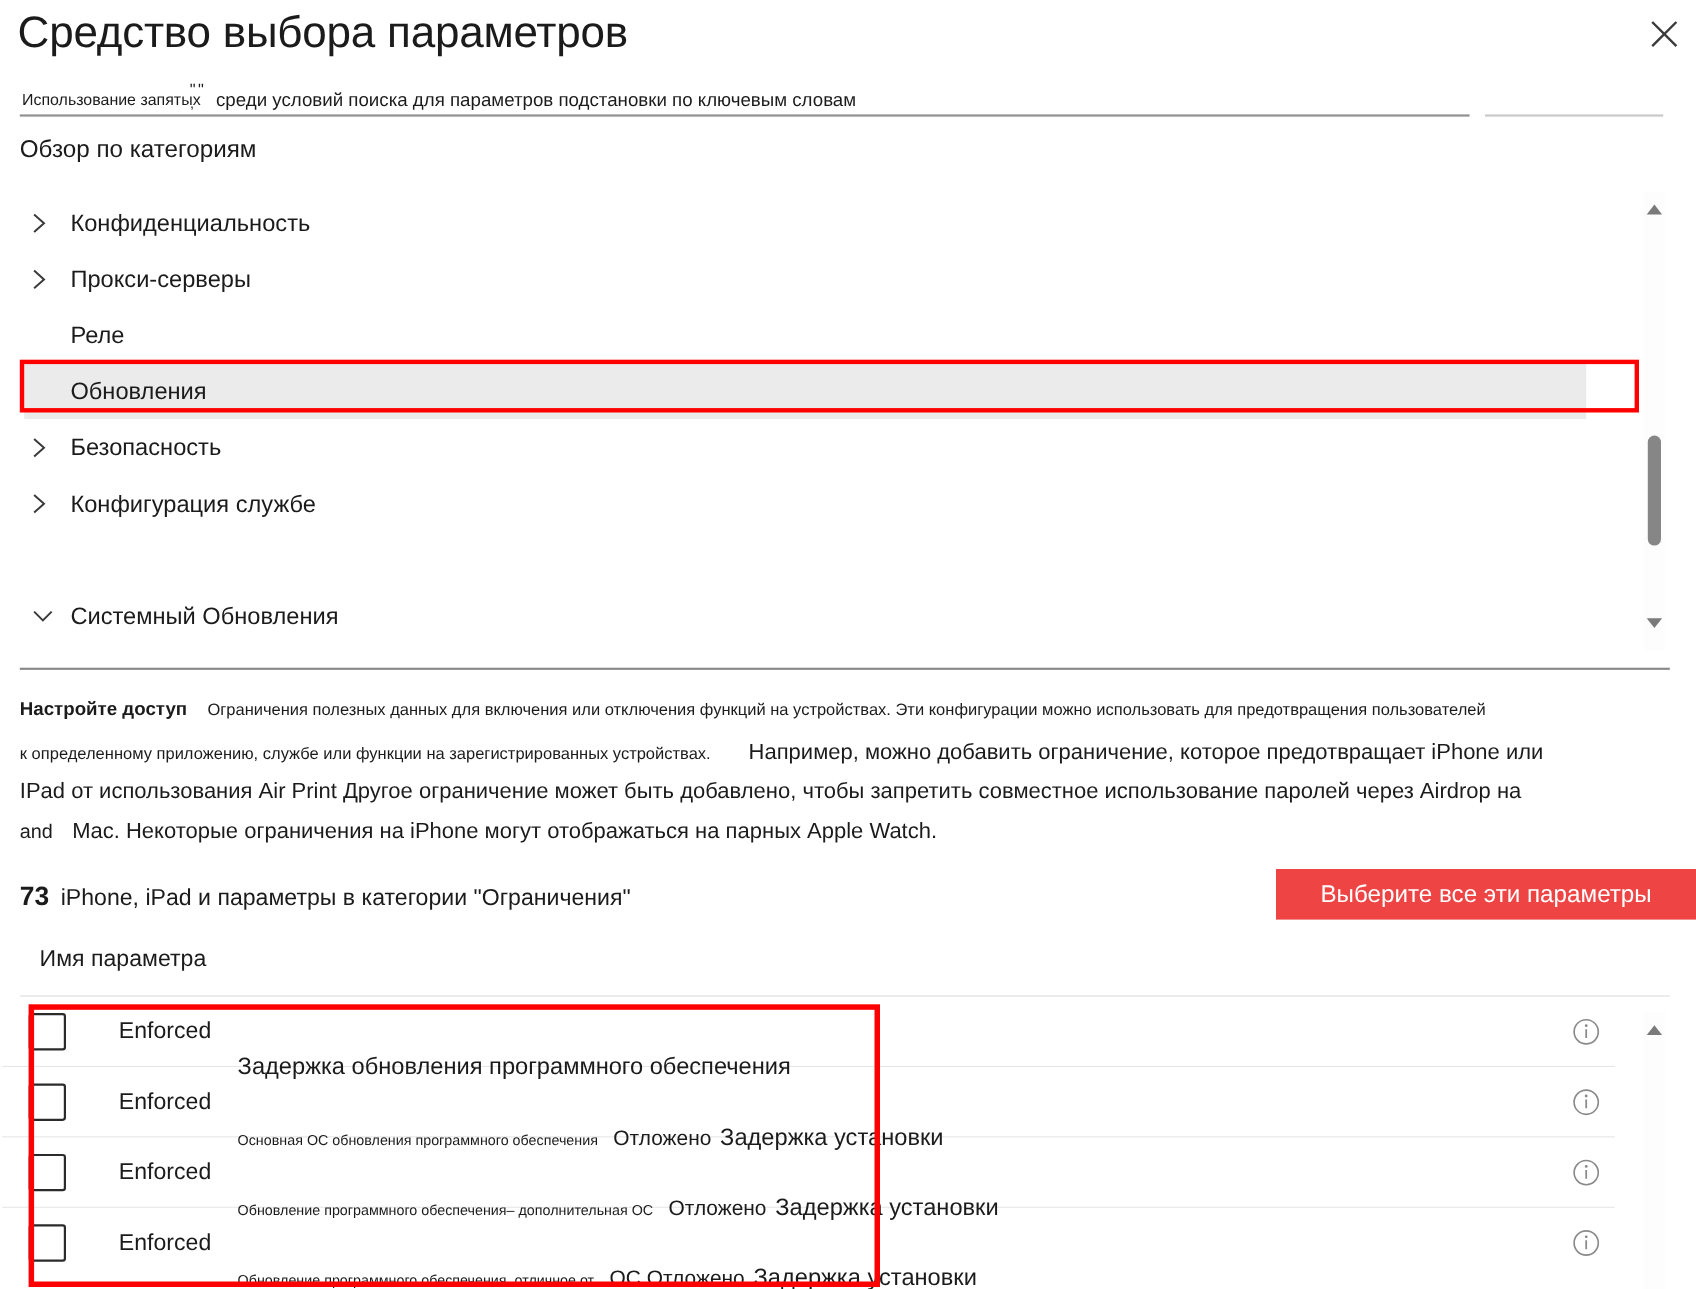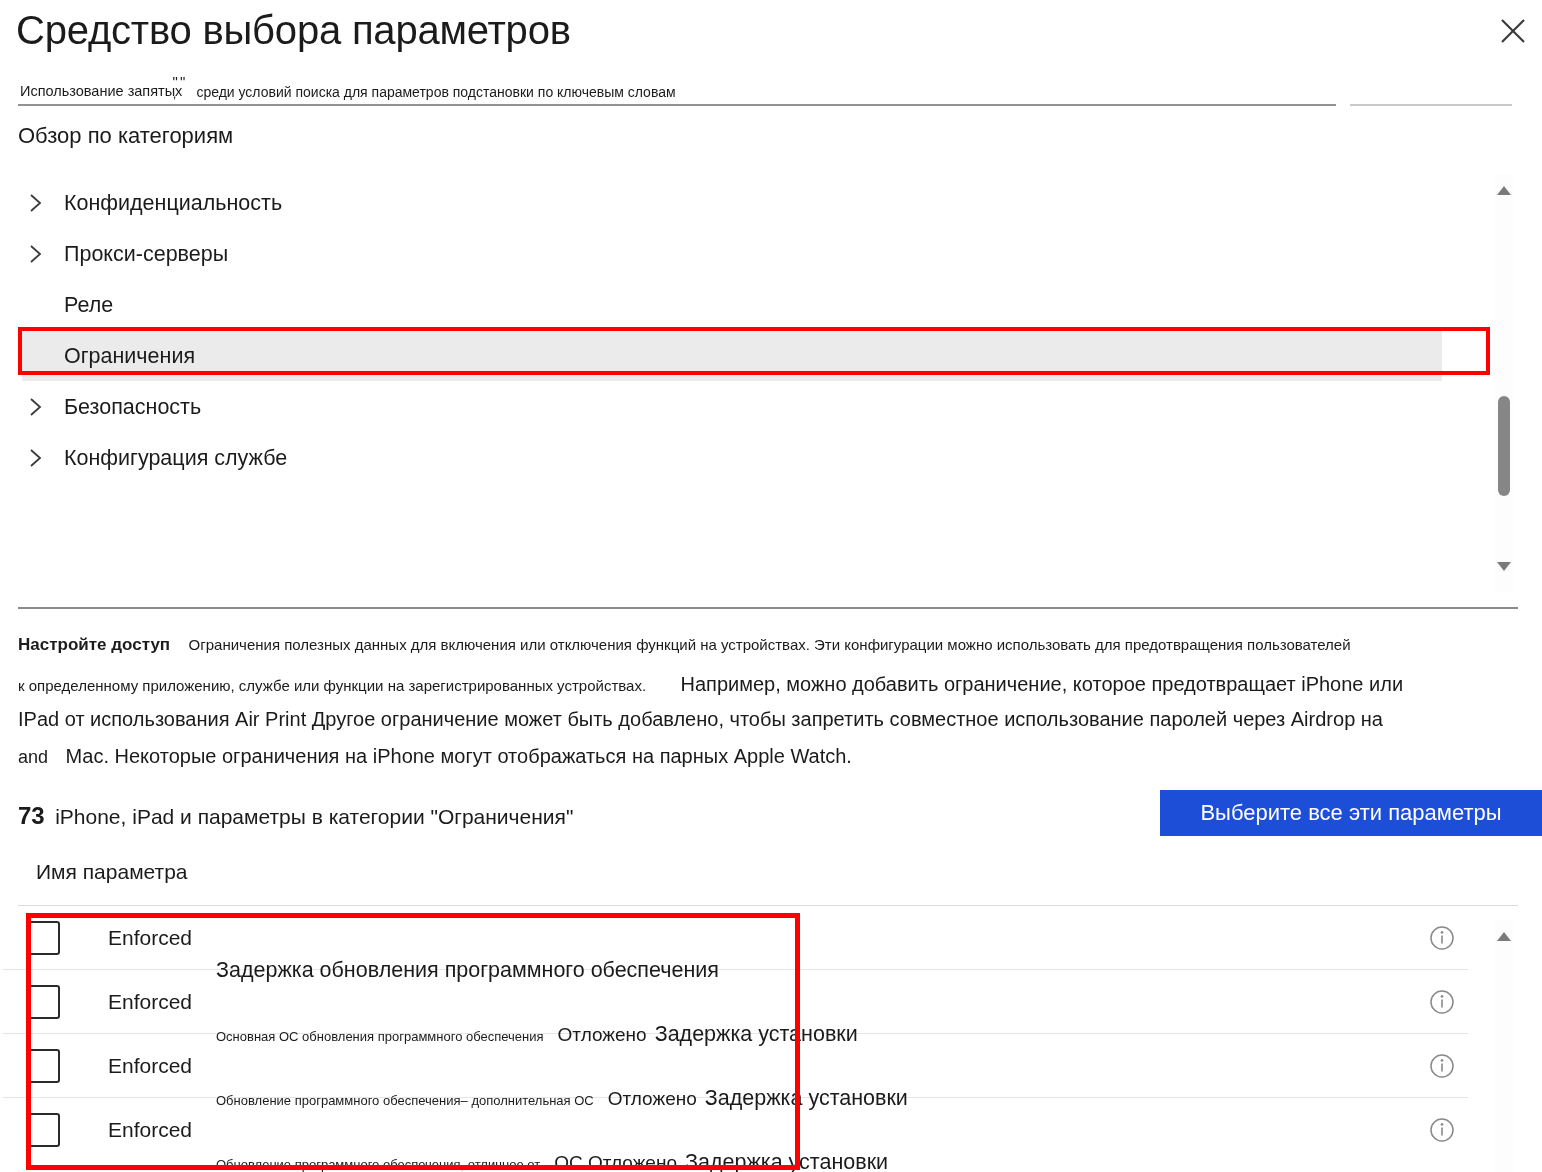--- a/index.html
+++ b/index.html
@@ -42,21 +42,21 @@
   }
   .quote-mark {
     position: absolute; right: -2px; top: -10px;
     font-size: 15px; letter-spacing: -1px;
   }
   .comma-mark {
     position: absolute; right: 6px; top: 3px;
     font-size: 13px;
   }
   .search-value {
-    font-size: 14px; color: #1b1b1b; white-space: nowrap;
+    font-size: 17px; color: #1b1b1b; white-space: nowrap;
     margin-left: 14px; line-height: 1.05;
   }
   .search-side {
     position: absolute; left: 1350px; top: 0; width: 162px; height: 44px;
     border-bottom: 2px solid #c9c9c9;
   }
 
   
   .tree-heading {
     position: absolute; left: 18px; top: 123px;
@@ -123,21 +123,21 @@
   .d4 .and { font-size: 18px; }
 
   
   .count-row {
     position: absolute; left: 18px; top: 802px; white-space: nowrap;
   }
   .count-num { font-size: 24px; font-weight: 700; }
   .count-text { font-size: 21px; margin-left: 6px; }
   .select-all-btn {
     position: absolute; left: 1160px; top: 790px; width: 382px; height: 46px;
-    background: #1d4ed8; color: #ffffff; border: none;
+    background: #ef4444; color: #ffffff; border: none;
     font-family: "Liberation Sans", sans-serif; font-size: 22px;
     cursor: pointer; overflow: hidden; white-space: nowrap;
     display: flex; align-items: center; justify-content: center;
     padding: 0 10px;
   }
   .col-header {
     position: absolute; left: 36px; top: 860px;
     font-size: 21px; color: #1b1b1b; white-space: nowrap;
   }
   .table-top-rule {
@@ -227,21 +227,21 @@
         <span class="tlabel">Прокси-серверы</span>
       </div>
 
       <div class="tree-item" style="top:112px;">
         <span class="chev"></span>
         <span class="tlabel">Реле</span>
       </div>
 
       <div class="tree-item selected" style="top:163px;">
         <span class="chev"></span>
-        <span class="tlabel">Ограничения</span>
+        <span class="tlabel">Обновления</span>
       </div>
 
       <div class="tree-item" style="top:214px;">
         <span class="chev">
           <svg width="16" height="22" viewBox="0 0 16 22">
               <polyline points="3,3 12,11 3,19" fill="none" stroke="#3a3a3a" stroke-width="1.8"></polyline>
             </svg>
         </span>
         <span class="tlabel">Безопасность</span>
       </div>
@@ -249,20 +249,28 @@
       <div class="tree-item" style="top:265px;">
         <span class="chev">
           <svg width="16" height="22" viewBox="0 0 16 22">
               <polyline points="3,3 12,11 3,19" fill="none" stroke="#3a3a3a" stroke-width="1.8"></polyline>
             </svg>
         </span>
         <span class="tlabel">Конфигурация службе</span>
       </div>
 
 
+      <div class="tree-item" style="top:367px;">
+        <span class="chev">
+          <svg width="22" height="16" viewBox="0 0 22 16">
+              <polyline points="3,4 11,12 19,4" fill="none" stroke="#3a3a3a" stroke-width="1.8"></polyline>
+            </svg>
+        </span>
+        <span class="tlabel">Системный Обновления</span>
+      </div>
     </div>
 
     <div class="sb" style="left:1494px; top:6px; height:418px;">
       <div class="arrow" style="top:6px;">
           <span class="tri-up"></span>
         </div>
       <div class="thumb" style="top:222px; height:100px;"></div>
       <div class="arrow" style="top:382px;">
           <span class="tri-down"></span>
         </div>

